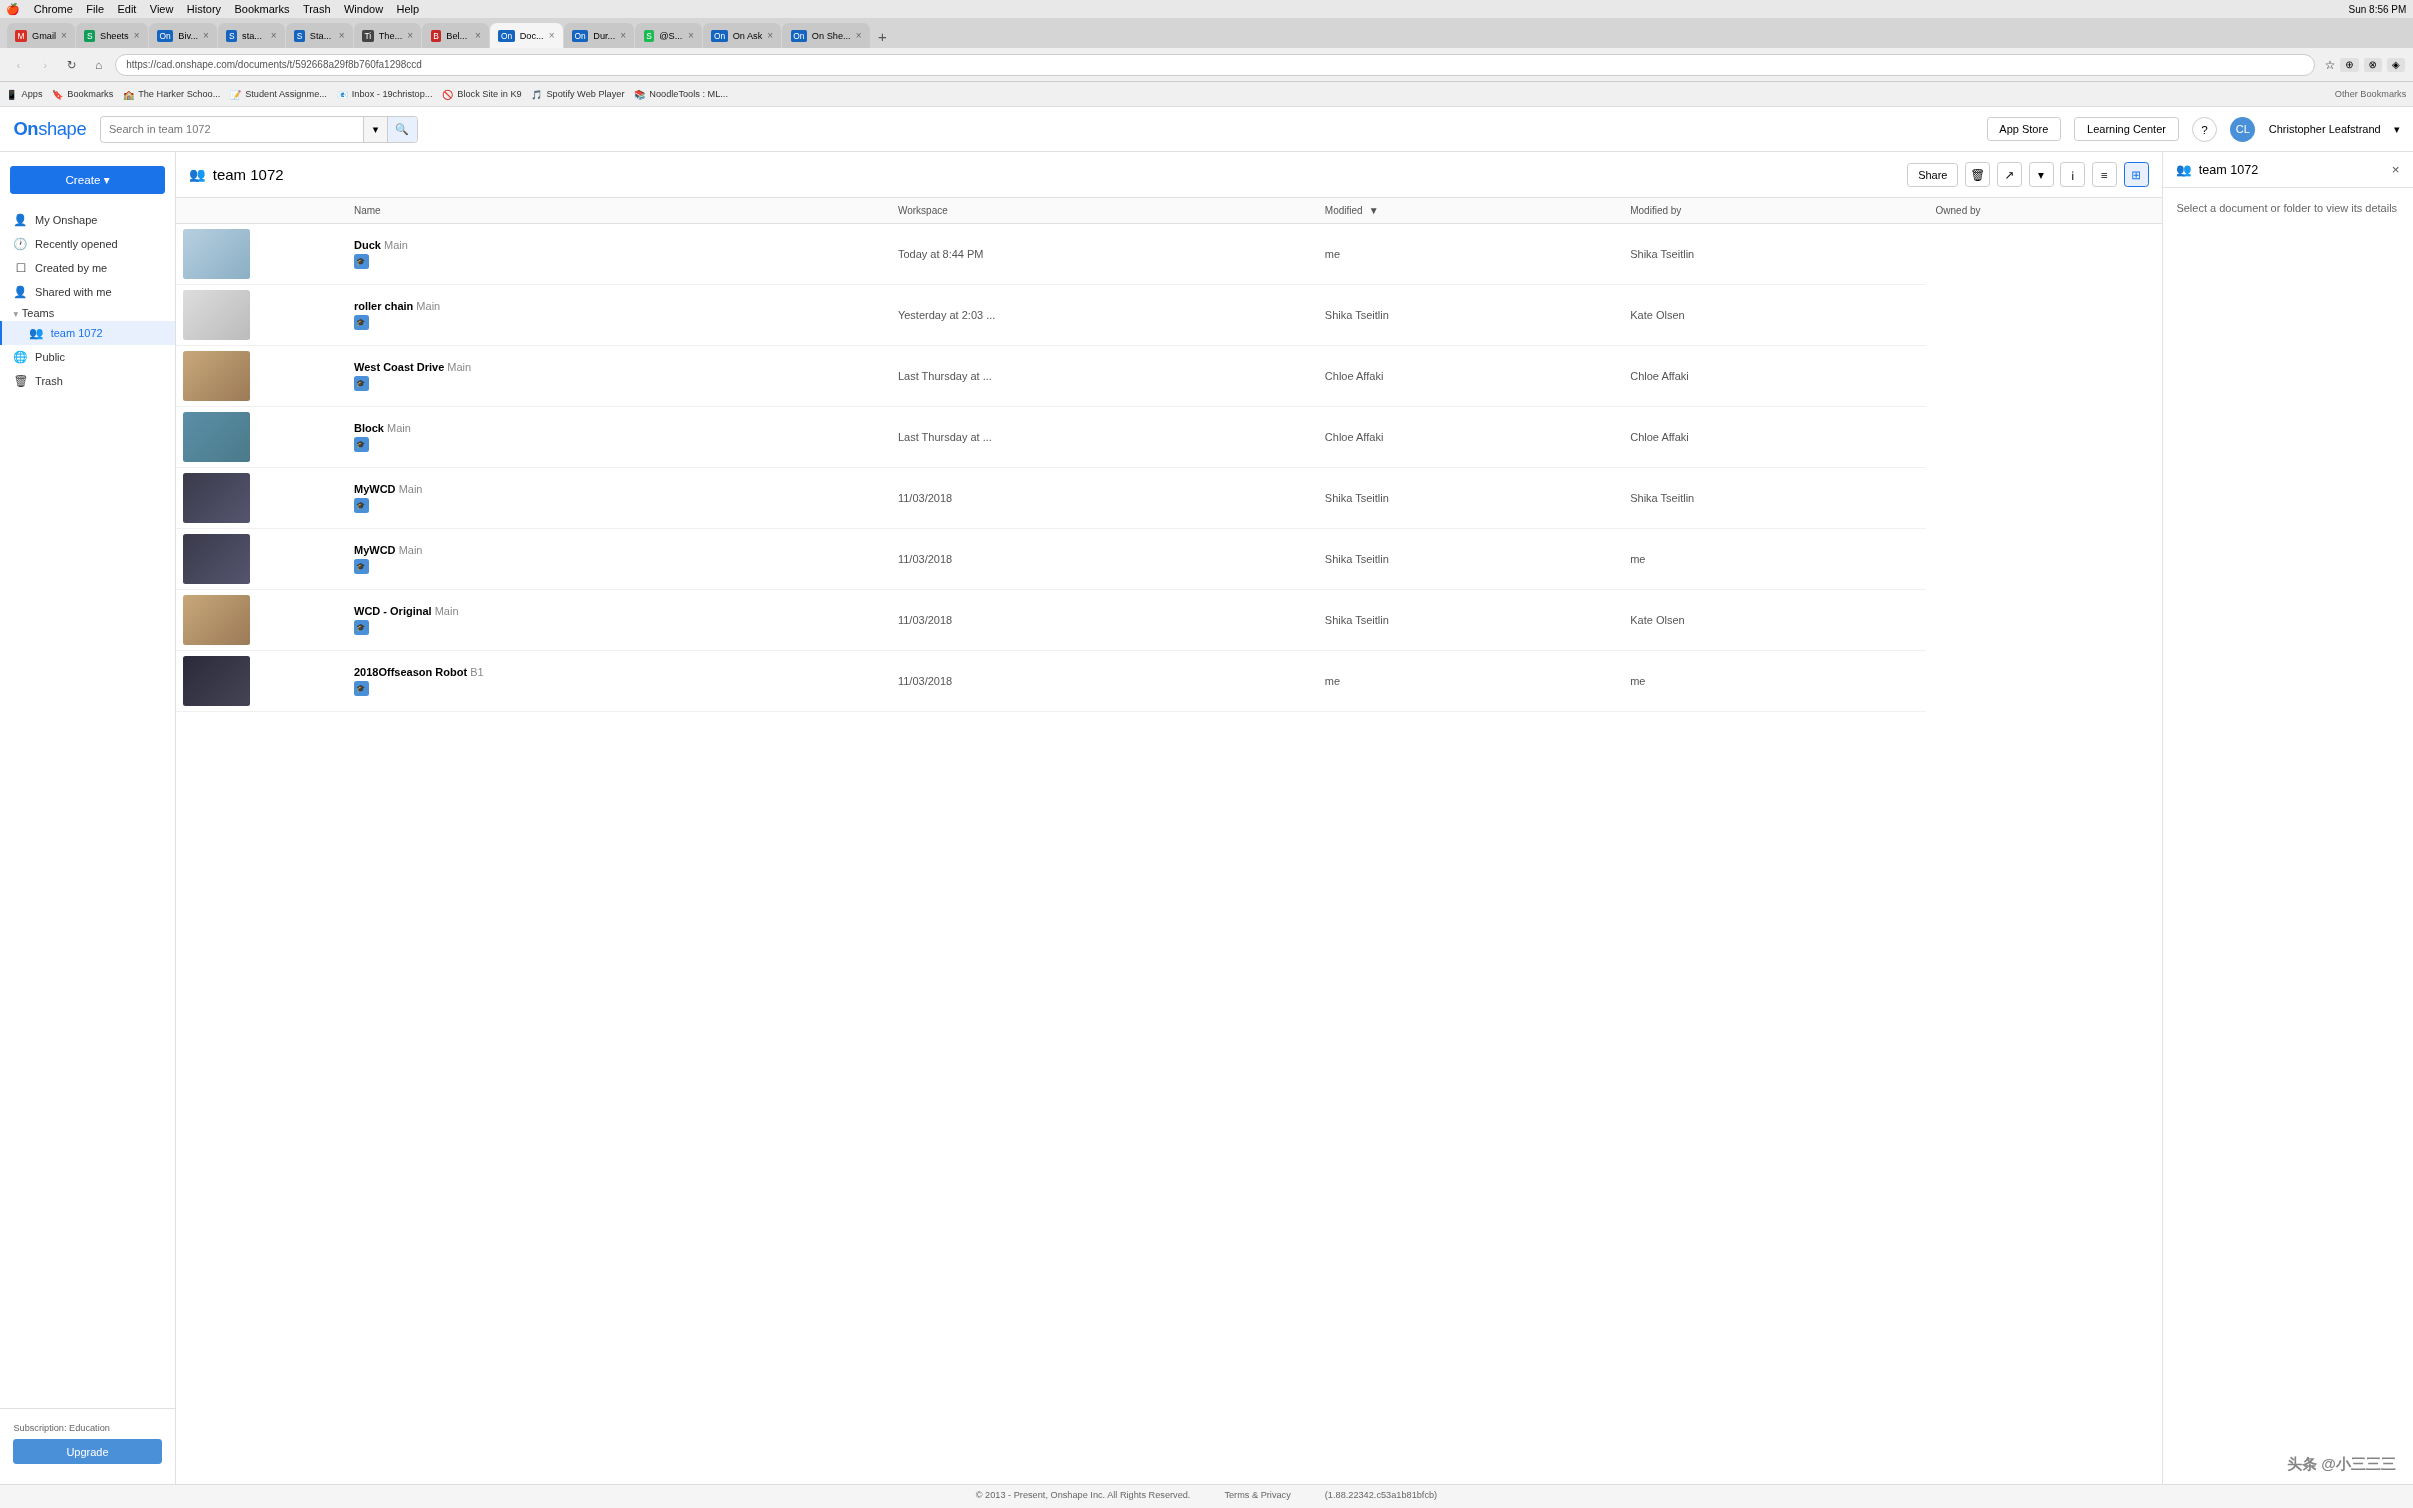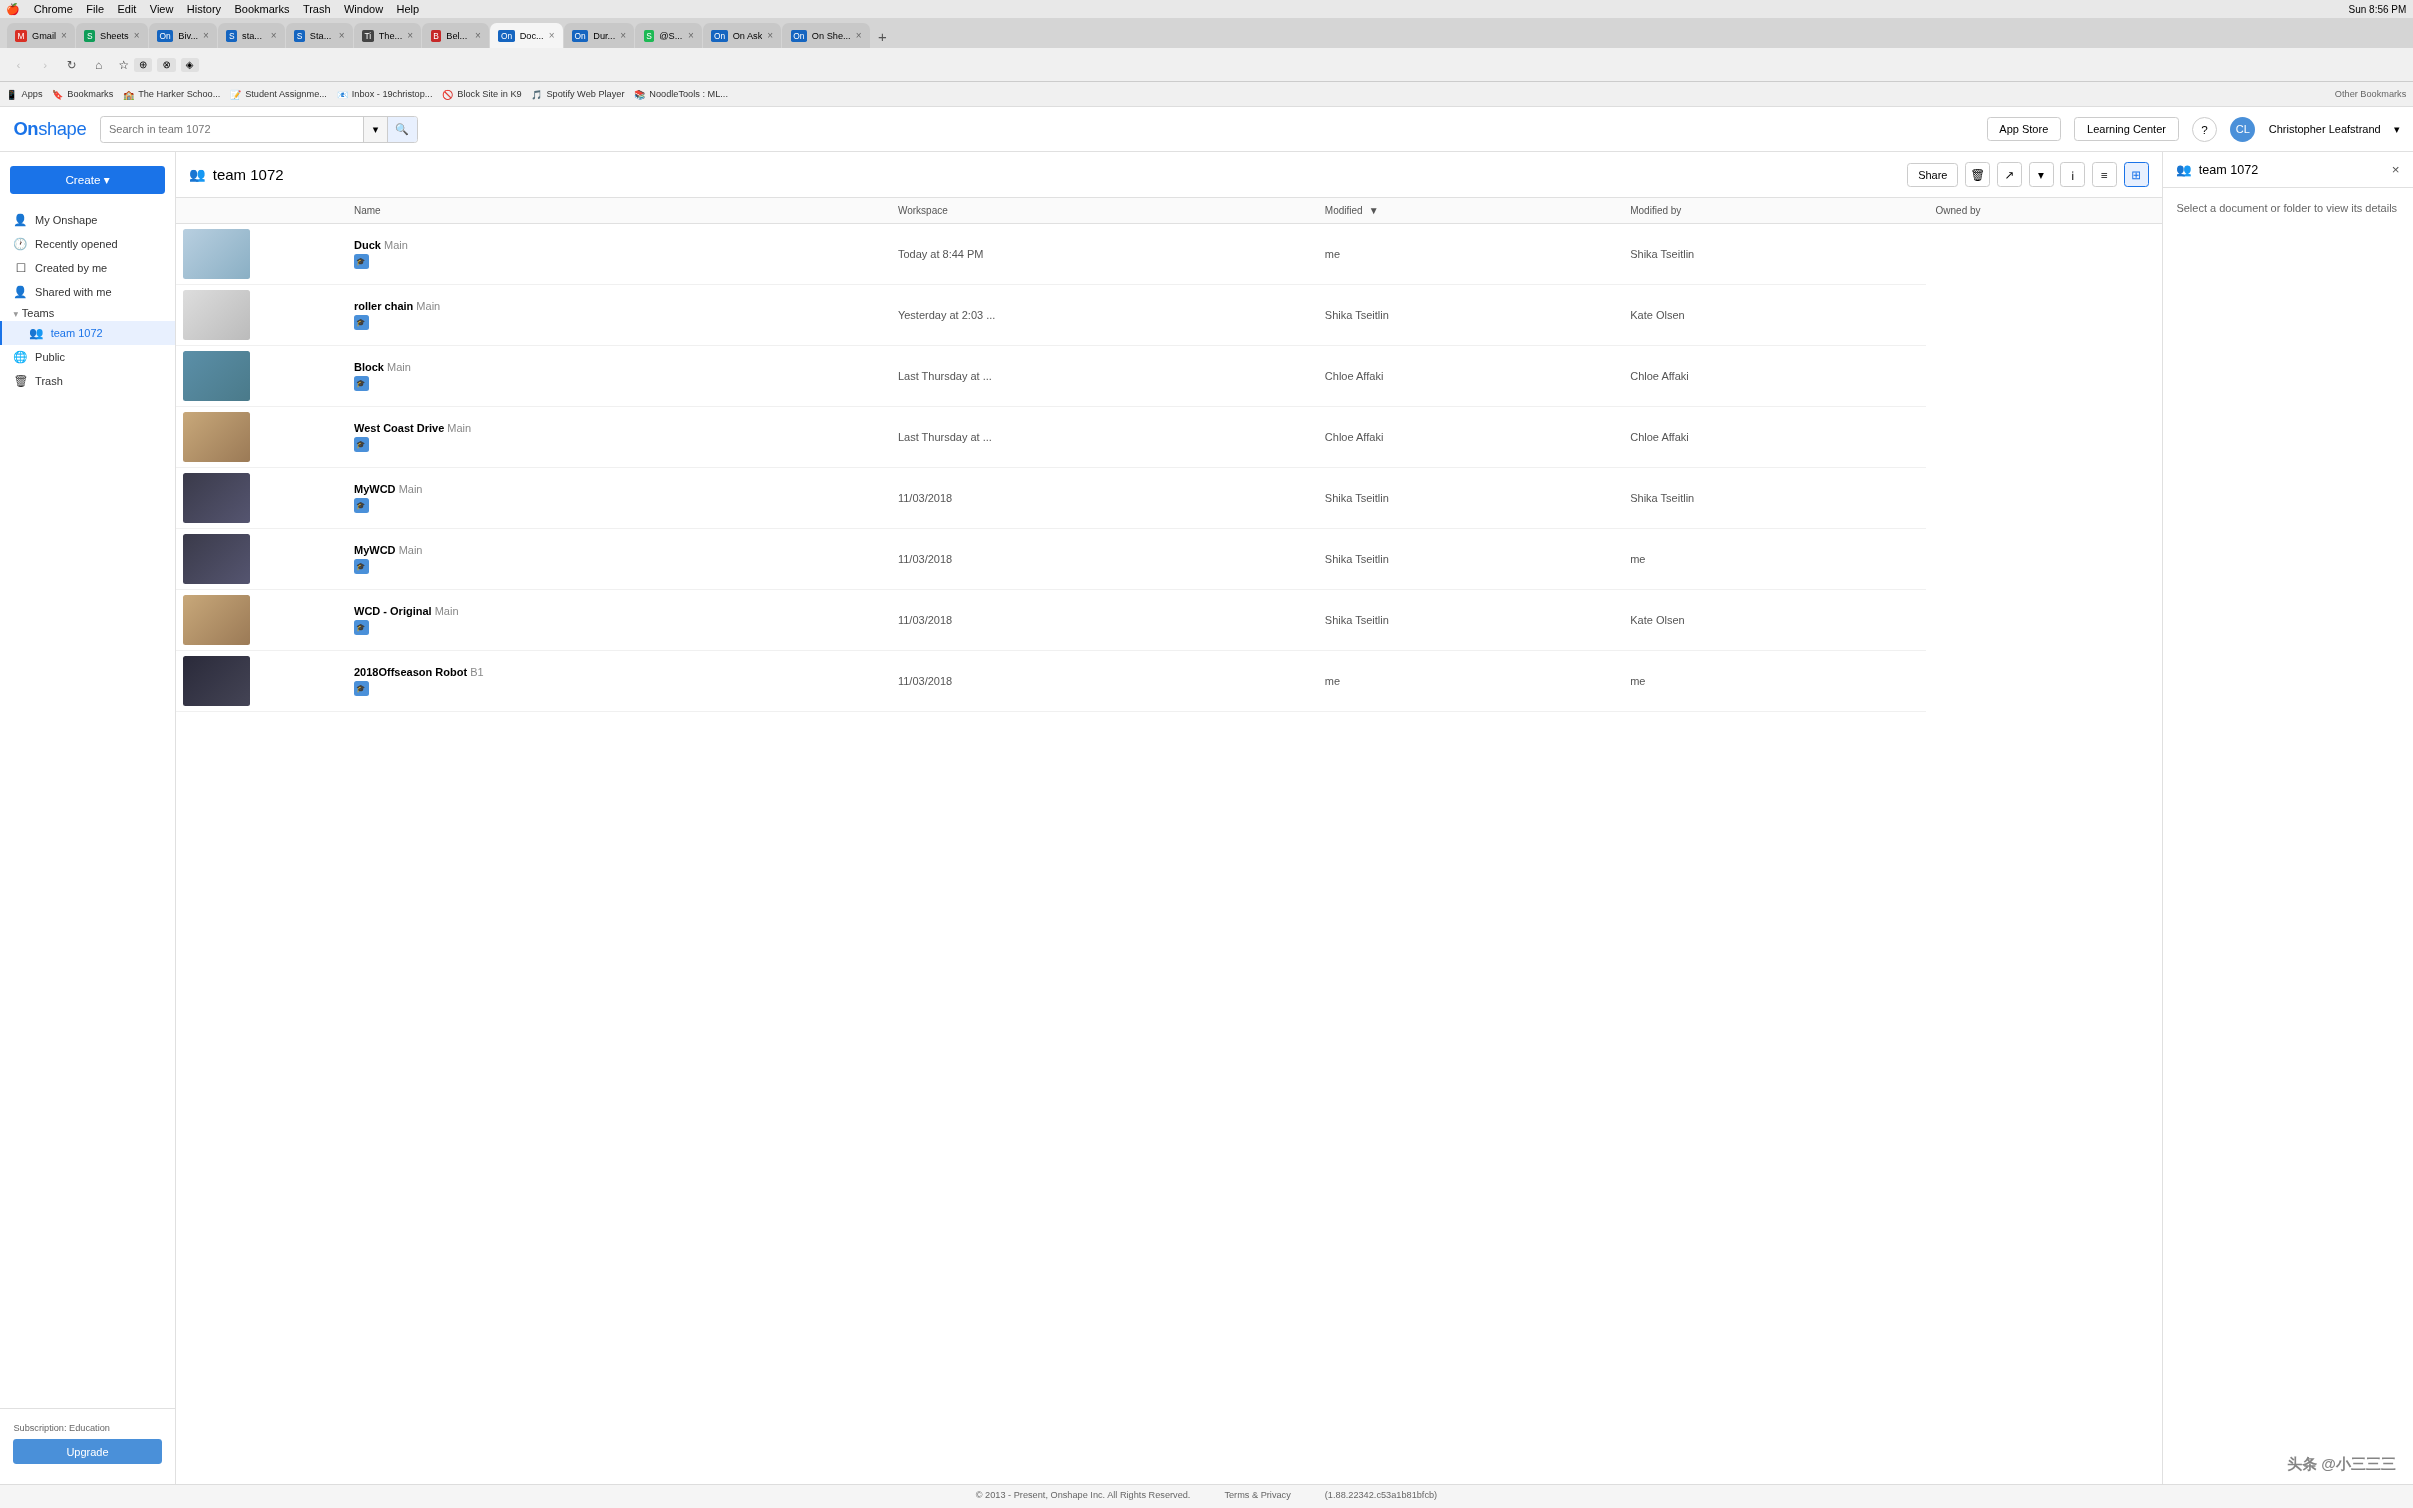--- a/index.html
+++ b/index.html
@@ -178,20 +178,23 @@
       <span class="tab-close">×</span>
     </div>
     <div class="tab-new">+</div>
   </div>
 
   <div class="address-bar">
     <div class="nav-btn disabled">‹</div>
     <div class="nav-btn disabled">›</div>
     <div class="nav-btn">↻</div>
     <div class="nav-btn">⌂</div>
+    <div class="address-input">
+      <span style="font-size:10px;color:#555;">https://cad.onshape.com/documents/t/592668a29f8b760fa1298ccd</span>
+    </div>
     <div style="display:flex;gap:5px;margin-left:3.4px;">
       <span style="font-size:11.7px;cursor:pointer;">☆</span>
       <span style="font-size:10px;cursor:pointer;background:#e0e0e0;padding:1.7px 5px;border-radius:2.5px;">⊕</span>
       <span style="font-size:10px;cursor:pointer;background:#e0e0e0;padding:1.7px 5px;border-radius:2.5px;">⊗</span>
       <span style="font-size:10px;cursor:pointer;background:#e0e0e0;padding:1.7px 5px;border-radius:2.5px;">◈</span>
     </div>
   </div>
 
   <div class="bookmarks-bar">
     <div class="bookmark-item">
@@ -349,39 +352,39 @@
         <span><strong>roller chain</strong> <span style="color:#888;font-weight:normal;">Main</span></span>
         <span style="display:inline-flex;align-items:center;justify-content:center;width:15px;height:15px;background:#4a90d9;border-radius:2.5px;color:white;font-size:7.5px;margin-top:2.5px;">🎓</span>
       </div>
     </td>
     <td style="color:#555;">Yesterday at 2:03 ...</td>
     <td style="color:#555;">Shika Tseitlin</td>
     <td style="color:#555;">Kate Olsen</td>
   </tr>
               <tr class="doc-row">
     <td>
-      <div class="thumbnail-img" style="background:linear-gradient(135deg,#5b8fa8,#4a7a8a);"></div>
-    </td>
-    <td>
-      <div class="name-cell">
-        <span><strong>Block</strong> <span style="color:#888;font-weight:normal;">Main</span></span>
+      <div class="thumbnail-img" style="background:linear-gradient(135deg,#c8a87a,#9b7a56);"></div>
+    </td>
+    <td>
+      <div class="name-cell">
+        <span><strong>West Coast Drive</strong> <span style="color:#888;font-weight:normal;">Main</span></span>
         <span style="display:inline-flex;align-items:center;justify-content:center;width:15px;height:15px;background:#4a90d9;border-radius:2.5px;color:white;font-size:7.5px;margin-top:2.5px;">🎓</span>
       </div>
     </td>
     <td style="color:#555;">Last Thursday at ...</td>
     <td style="color:#555;">Chloe Affaki</td>
     <td style="color:#555;">Chloe Affaki</td>
   </tr>
               <tr class="doc-row">
     <td>
-      <div class="thumbnail-img" style="background:linear-gradient(135deg,#c8a87a,#9b7a56);"></div>
-    </td>
-    <td>
-      <div class="name-cell">
-        <span><strong>West Coast Drive</strong> <span style="color:#888;font-weight:normal;">Main</span></span>
+      <div class="thumbnail-img" style="background:linear-gradient(135deg,#5b8fa8,#4a7a8a);"></div>
+    </td>
+    <td>
+      <div class="name-cell">
+        <span><strong>Block</strong> <span style="color:#888;font-weight:normal;">Main</span></span>
         <span style="display:inline-flex;align-items:center;justify-content:center;width:15px;height:15px;background:#4a90d9;border-radius:2.5px;color:white;font-size:7.5px;margin-top:2.5px;">🎓</span>
       </div>
     </td>
     <td style="color:#555;">Last Thursday at ...</td>
     <td style="color:#555;">Chloe Affaki</td>
     <td style="color:#555;">Chloe Affaki</td>
   </tr>
               <tr class="doc-row">
     <td>
       <div class="thumbnail-img" style="background:linear-gradient(135deg,#3a3a4a,#555570);"></div>

